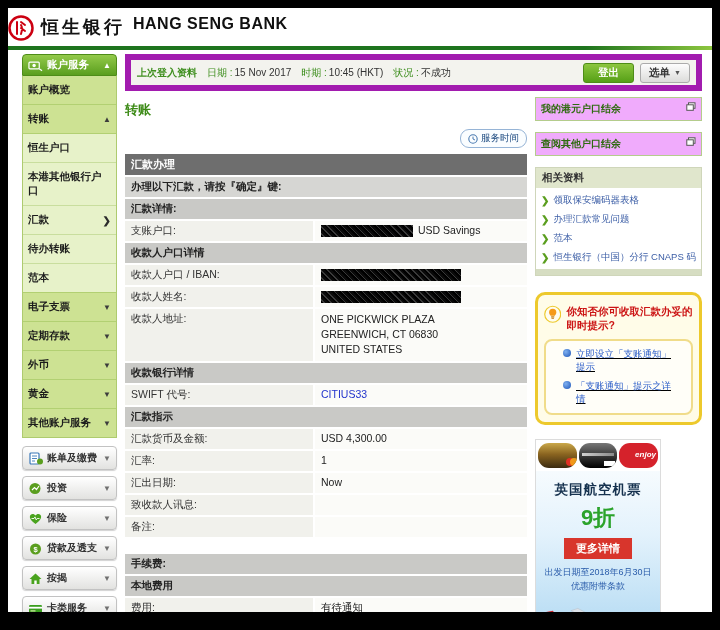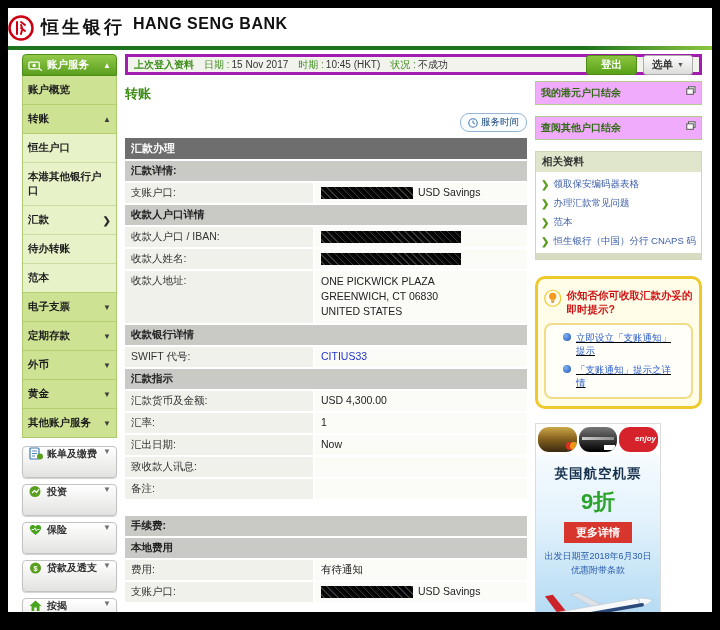--- a/index.html
+++ b/index.html
@@ -23,26 +23,26 @@
   .acct-header .chev { margin-left:auto; color:#fff; }
   .acct-panel { background:#cde293; border:1px solid #aecb6f; border-top:0; }
   .menu-item { padding:7px 5px; font-size:10.5px; font-weight:bold; color:#1c1c1c; display:flex; align-items:center; border-top:1px solid #b2d072; cursor:pointer; }
   .menu-item:first-child { border-top:0; }
   .chev { margin-left:auto; font-size:8px; color:#3c3c3c; }
   .submenu { background:#e7f2c9; border-top:1px solid #b2d072; border-bottom:1px solid #b2d072; }
   .sub-item { padding:7px 5px; font-size:10.5px; font-weight:bold; color:#1c1c1c; display:flex; align-items:center; border-top:1px solid #c9de9e; cursor:pointer; }
   .sub-item:first-child { border-top:0; }
   .arrow-right { margin-left:auto; font-size:10px; color:#2c2c2c; font-weight:bold; }
   .capsules { margin-top:8px; }
-  .capsule { height:32px; margin-bottom:6px; border:1px solid #c2c2c2; border-radius:4px; background:linear-gradient(#ffffff,#e2e2e0); box-shadow:0 1px 1px rgba(0,0,0,.18); display:flex; align-items:flex-start; gap:4px; padding:0 5px; font-size:10px; font-weight:bold; color:#333; cursor:pointer; }
+  .capsule { height:24px; margin-bottom:6px; border:1px solid #c2c2c2; border-radius:4px; background:linear-gradient(#ffffff,#e2e2e0); box-shadow:0 1px 1px rgba(0,0,0,.18); display:flex; align-items:center; gap:4px; padding:0 5px; font-size:10px; font-weight:bold; color:#333; cursor:pointer; }
   .capsule .chev { color:#707070; }
   .cap-icon { width:15px; height:13px; flex:none; }
 
   
-  .login-bar { height:21px; background:#f3f3ee; border:3px solid #a21caf; display:flex; align-items:center; font-size:10px; padding:0 6px; }
+  .login-bar { height:37px; background:#f3f3ee; border:6px solid #a21caf; display:flex; align-items:center; font-size:10px; padding:0 6px; }
   .lb-title { color:#3f8f1f; font-weight:bold; margin-right:10px; }
   .lb-label { color:#3f8f1f; margin-right:2px; }
   .lb-value { color:#333; margin-right:10px; }
   .btn-logout { margin-left:auto; background:linear-gradient(#8cc63f,#56a017); border:1px solid #4e8c18; border-radius:3px; color:#fff; font-weight:bold; font-size:10.5px; padding:2px 14px; cursor:pointer; }
   .btn-menu { margin-left:6px; background:linear-gradient(#fdfdfd,#dcdcda); border:1px solid #ababab; border-radius:3px; color:#333; font-weight:bold; font-size:10.5px; padding:2px 8px; cursor:pointer; display:flex; align-items:center; gap:4px; }
   .btn-menu .caret { font-size:7px; color:#555; }
 
   
   .content-row { display:flex; margin-top:6px; }
   .main-col { width:402px; flex:none; }
@@ -258,20 +258,21 @@
             <button class="btn-svc">
               <svg width="10" height="10" viewBox="0 0 10 10">
                 <circle cx="5" cy="5" r="4.2" fill="none" stroke="#4a7ab0" stroke-width="1.1"></circle>
                 <path d="M5 2.6 L5 5 L7 6" stroke="#4a7ab0" stroke-width="1" fill="none"></path>
               </svg>
               <span>服务时间</span>
             </button>
           </div>
           <div id="main-table">
               <div class="trow row-title">汇款办理</div>
+              <div class="trow row-instruction">办理以下汇款，请按『确定』键:</div>
               <div class="trow row-subheader">汇款详情:</div>
               <div class="trow row-data">
                 <div class="cell-label">支账户口:</div>
                 <div class="cell-value"><span class="redacted short"></span><span>USD Savings</span></div>
               </div>
               <div class="trow row-subheader">收款人户口详情</div>
               <div class="trow row-data">
                 <div class="cell-label">收款人户口 / IBAN:</div>
                 <div class="cell-value"><span class="redacted long"></span></div>
               </div>

